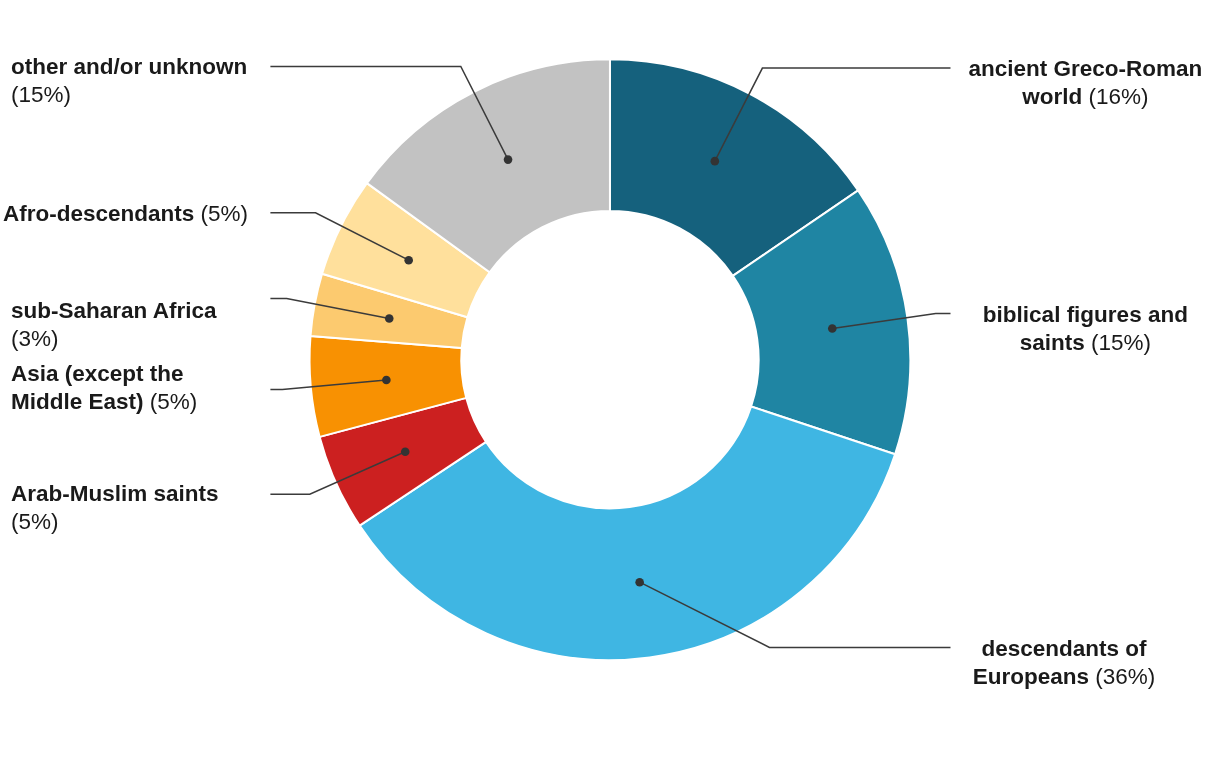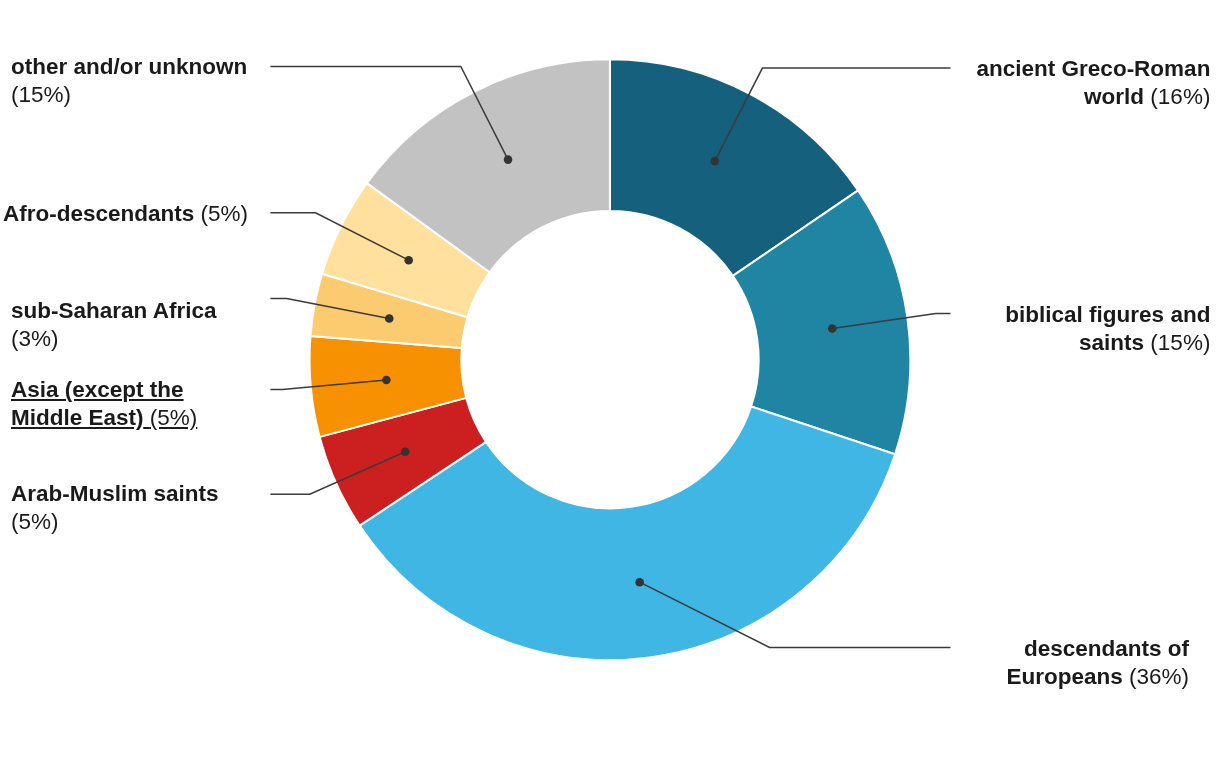--- a/index.html
+++ b/index.html
@@ -36,21 +36,21 @@
     -webkit-font-smoothing: antialiased;
     transform: translateZ(0);
     width: 250px;
     font-size: 22.5px;
     line-height: 28px;
     color: #1a1a1a;
     font-weight: bold;
   }
   .pie-label .pct { font-weight: normal; }
   .pie-label.left { text-align: left; }
-  .pie-label.right { text-align: right; }
+  .pie-label.right { text-align: center; }
   #credit {
     position: absolute;
     -webkit-font-smoothing: antialiased;
     transform: translateZ(0);
     left: 10px;
     top: 730px;
     font-size: 22px;
     color: #898989;
     white-space: nowrap;
   }
@@ -106,21 +106,21 @@
     <div class="pie-label right" style="width: 250px; left: 939px; top: 635.2px;">
       <span class="name">descendants of Europeans</span>
       <span class="pct">(36%)</span>
     </div>
 
     <div class="pie-label left" style="width: 250px; left: 11px; top: 480px;">
       <span class="name">Arab-Muslim saints</span>
       <span class="pct">(5%)</span>
     </div>
 
-    <div class="pie-label left" style="width: 250px; left: 11px; top: 376px; text-decoration: underline;">
+    <div class="pie-label left" style="width: 250px; left: 11px; top: 360px;">
       <span class="name">Asia (except the Middle East)</span>
       <span class="pct">(5%)</span>
     </div>
 
     <div class="pie-label left" style="width: 250px; left: 11px; top: 297px;">
       <span class="name">sub-Saharan Africa</span>
       <span class="pct">(3%)</span>
     </div>
 
     <div class="pie-label left" style="width: 250px; left: 3px; top: 200.4px;">

